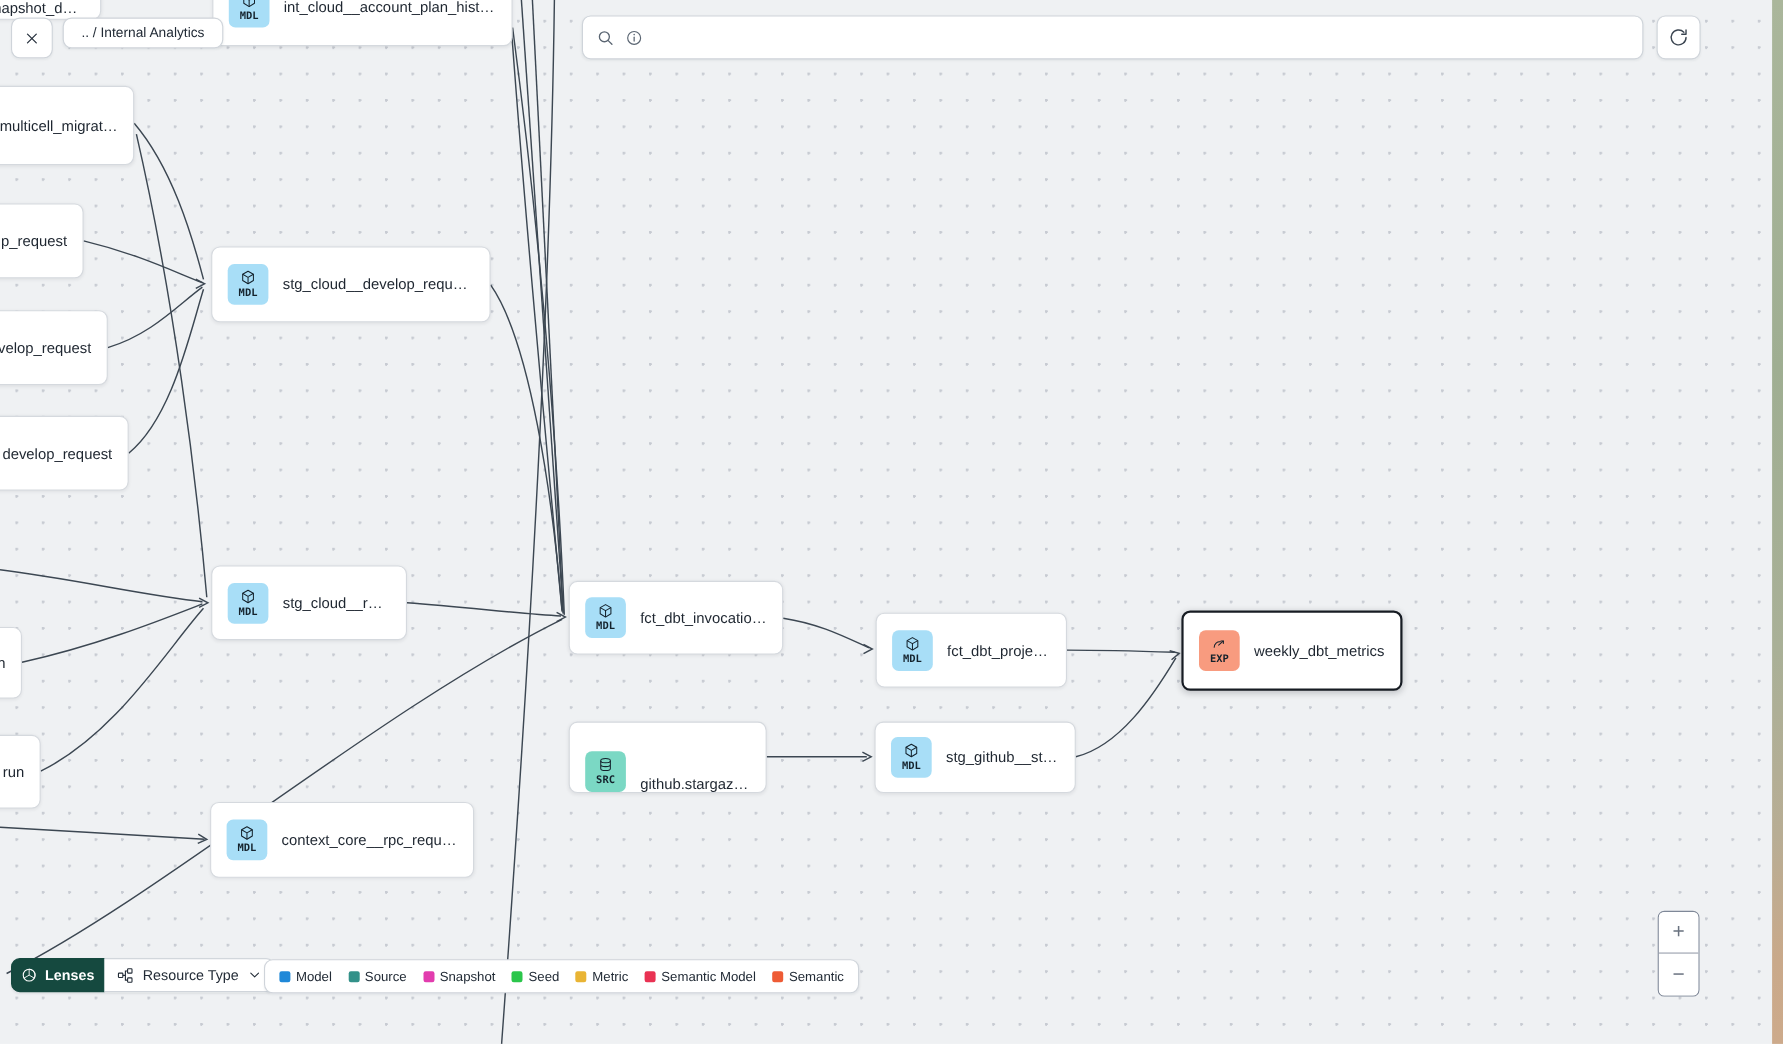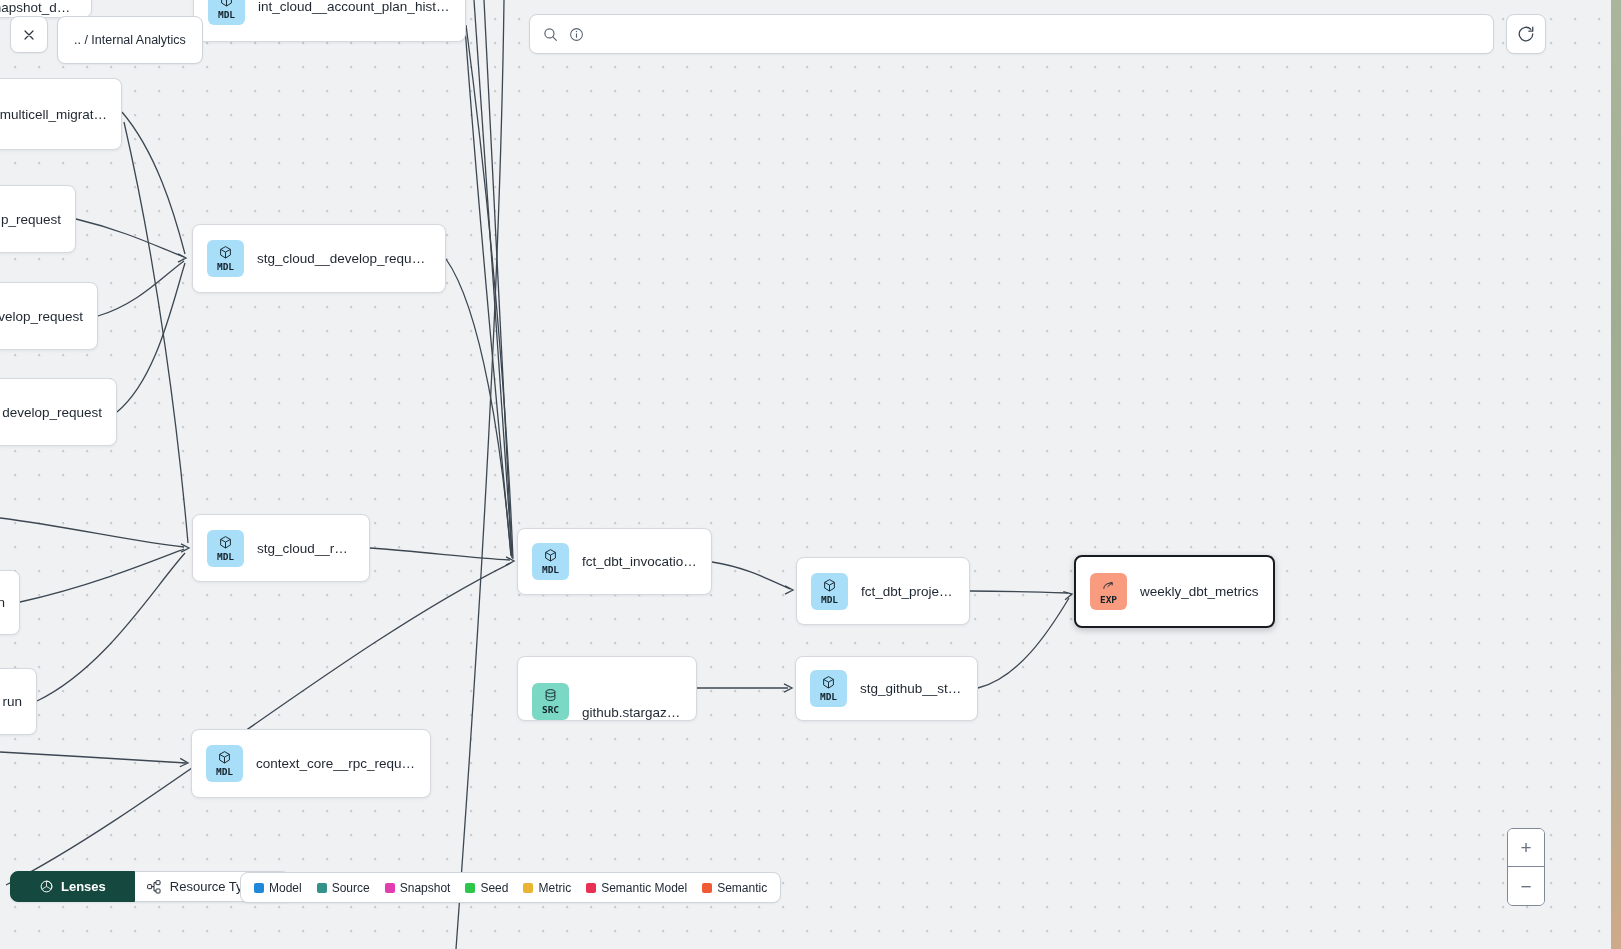--- a/index.html
+++ b/index.html
@@ -34,21 +34,21 @@
     padding:0 16px;font-size:12.5px;color:#222b36;box-shadow:0 1px 2px rgba(25,35,48,.05);cursor:pointer;}
   .searchbar{background:#fff;border:1px solid #cfd4da;border-radius:8px;display:flex;align-items:center;
     padding:0 12px;gap:9px;box-shadow:0 1px 2px rgba(25,35,48,.05);}
   .searchbar input{flex:1;border:none;outline:none;font-family:"Liberation Sans",sans-serif;
     font-size:13.5px;color:#202934;background:transparent;}
 
   
   .lens-group{position:absolute;z-index:5;display:flex;height:31px;border-radius:8px;
     box-shadow:0 1px 2px rgba(25,35,48,.08);}
   .lenses-btn{display:flex;align-items:center;gap:7px;background:#15493f;color:#fff;border:1px solid #15493f;
-    border-radius:8px 0 0 8px;padding:0 28px;font-size:13px;font-weight:700;cursor:pointer;}
+    border-radius:8px 0 0 8px;padding:0 8px;font-size:13px;font-weight:700;cursor:pointer;}
   .rtype-btn{display:flex;align-items:center;gap:8px;background:#fff;color:#222b36;
     border:1px solid #cfd4da;border-left:none;border-radius:0 8px 8px 0;padding:0 11px;
     font-size:13px;cursor:pointer;}
   .legend{position:absolute;z-index:5;display:flex;align-items:center;gap:15px;height:29px;
     background:#fff;border:1px solid #cfd4da;border-radius:8px;padding:0 13px;
     box-shadow:0 1px 2px rgba(25,35,48,.06);}
   .legend-item{display:flex;align-items:center;gap:5px;font-size:12px;color:#222b36;white-space:nowrap;}
   .legend-swatch{width:10px;height:10px;border-radius:2px;display:inline-block;}
 
   
@@ -211,21 +211,21 @@
         <span class="node-label">weekly_dbt_metrics</span>
       </div>
     </div>
 
   <button class="icon-btn chrome" style="left:10px;top:16px;width:38px;height:37px;">
     <svg width="16" height="16" viewBox="0 0 24 24">
       <path d="M6 6 L18 18 M18 6 L6 18" stroke="#2a3440" stroke-width="1.8" fill="none" stroke-linecap="round"></path>
     </svg>
   </button>
 
-  <div class="breadcrumb chrome" style="left:57px;top:16px;height:48px;box-sizing:border-box;">
+  <div class="breadcrumb chrome" style="left:57px;top:16px;height:28px;box-sizing:border-box;">
     <span>.. / Internal Analytics</span>
   </div>
 
   <div class="searchbar chrome" style="left:529px;top:14px;width:965px;height:40px;box-sizing:border-box;">
     <svg width="17" height="17" viewBox="0 0 24 24">
       <circle cx="10.5" cy="10.5" r="6.4" stroke="#5a6572" stroke-width="1.7" fill="none"></circle>
       <path d="M15.4 15.4 L20.2 20.2" stroke="#5a6572" stroke-width="1.7" stroke-linecap="round"></path>
     </svg>
     <svg width="17" height="17" viewBox="0 0 24 24">
       <circle cx="12" cy="12" r="8.3" stroke="#5a6572" stroke-width="1.5" fill="none"></circle>

